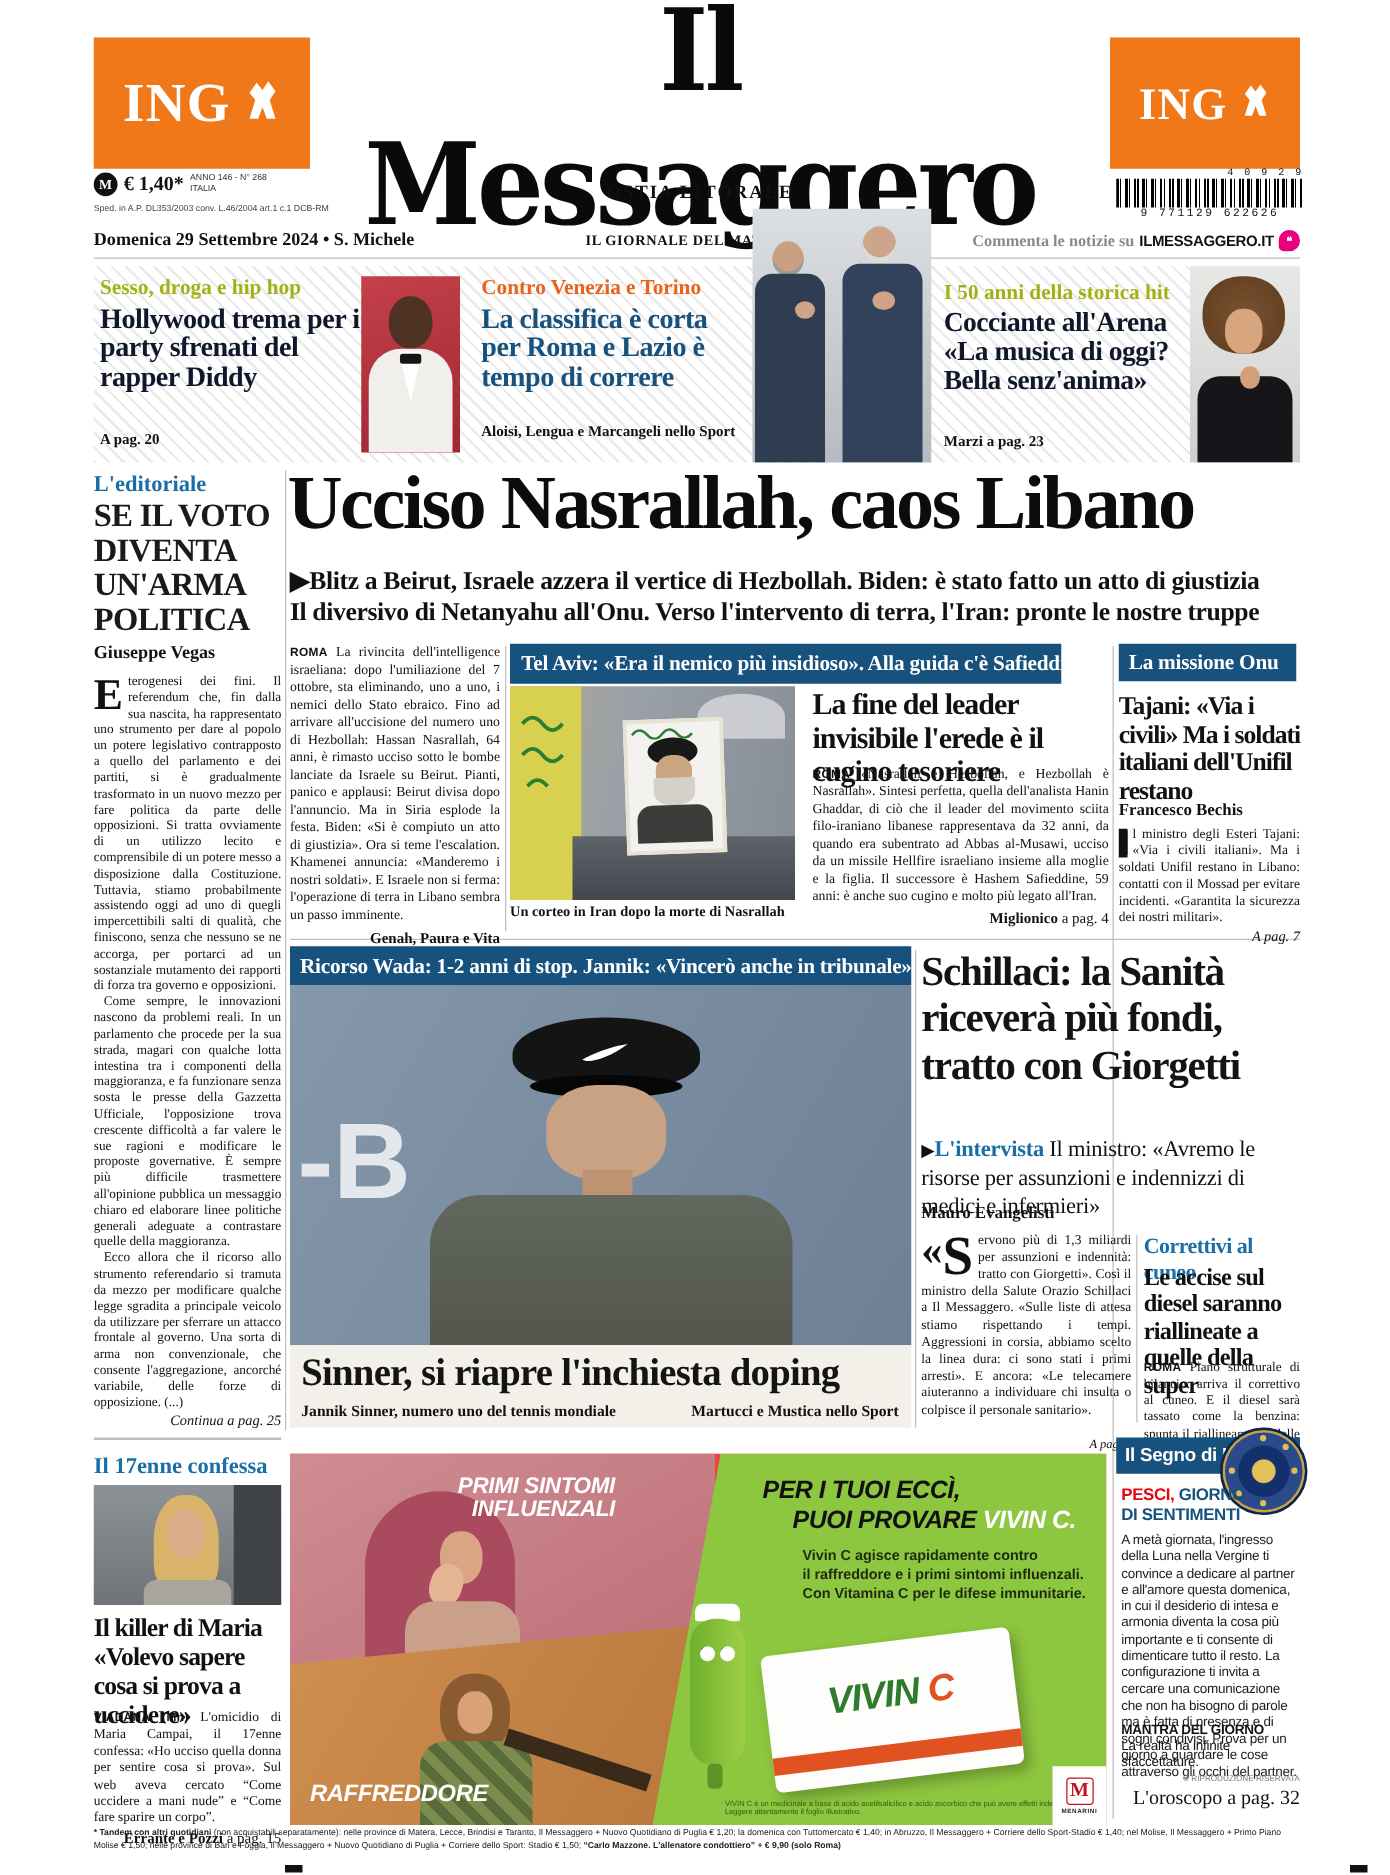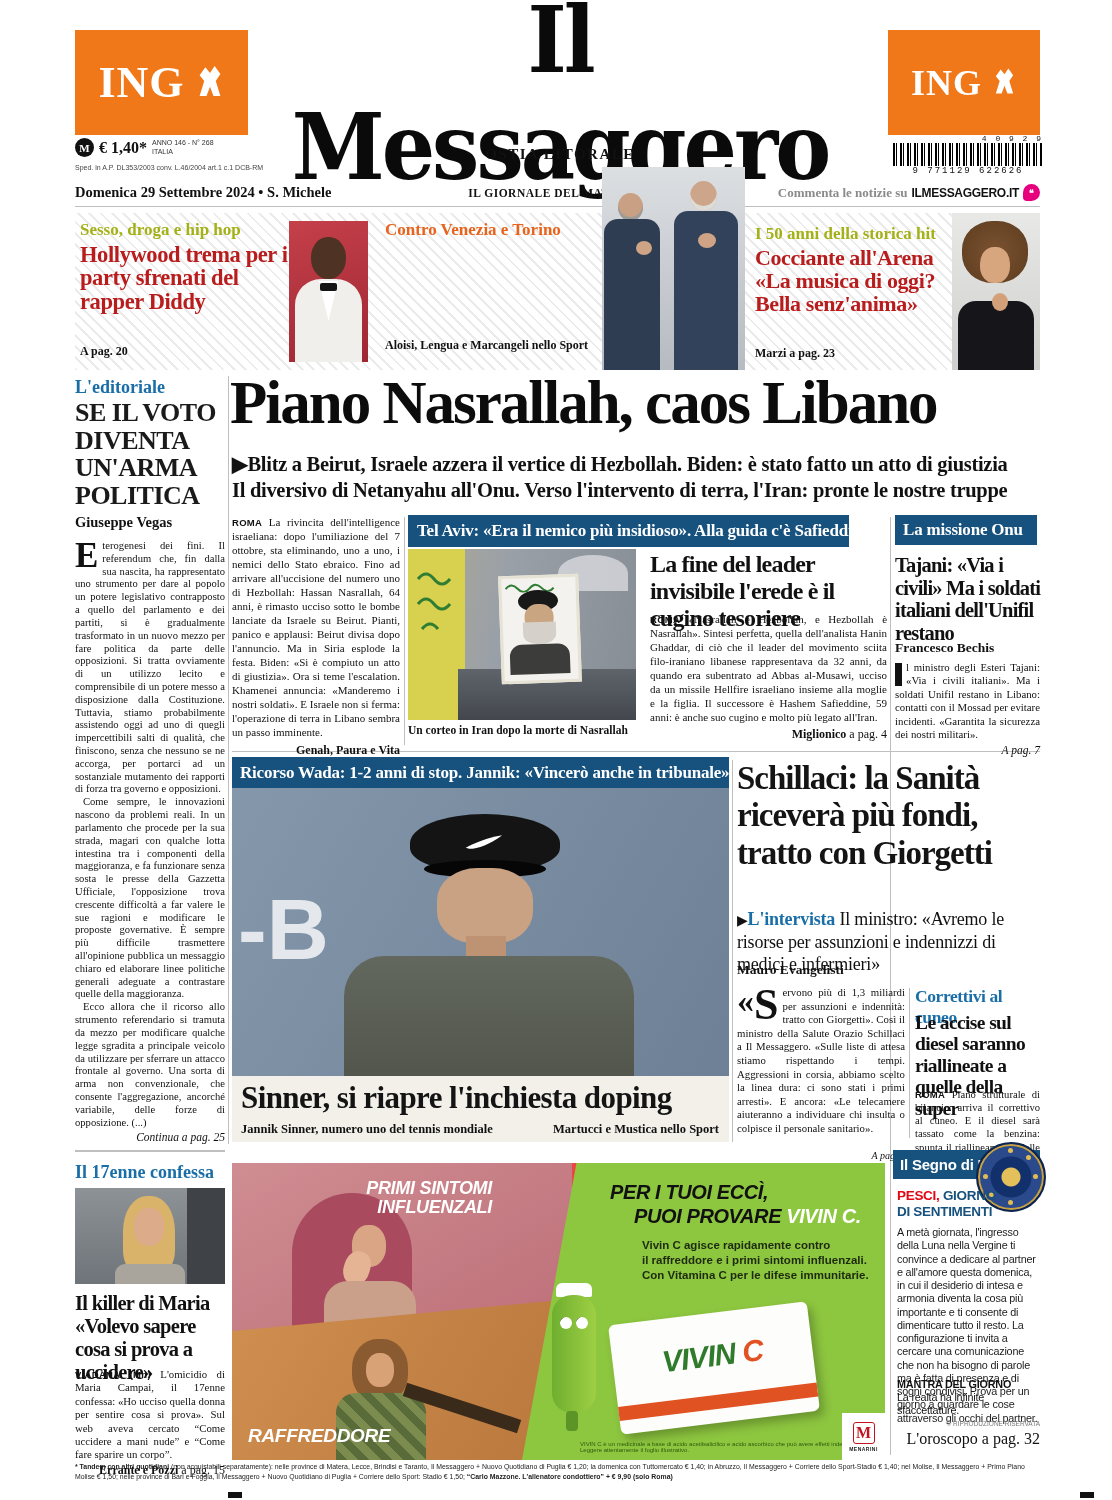--- a/index.html
+++ b/index.html
@@ -14,21 +14,21 @@
   .r{text-align:right}
   .c{text-align:center}
   .bar{background:#17517E;color:#fff;font-weight:bold;font-family:"Liberation Serif",serif;
        letter-spacing:-0.2px;white-space:nowrap;overflow:hidden}
   .hatch{background:repeating-linear-gradient(45deg,#ebebeb 0 2px,#ffffff 2px 8px)}
   .rule{background:#bfbfbf}
   .photo{position:absolute;overflow:hidden}
   .kick-olive{color:#A3B116;font-weight:bold}
   .kick-orange{color:#E8631C;font-weight:bold}
   .kick-blue{color:#1A6EA8;font-weight:bold}
-  .head-purple{color:#b91c1c;font-weight:bold;line-height:1.04}
+  .head-purple{color:#0f172a;font-weight:bold;line-height:1.04}
   .head-blue{color:#17517E;font-weight:bold;line-height:1.04}
   .lead-caps{font-family:"Liberation Sans",sans-serif;font-weight:bold;font-size:9.5px;letter-spacing:.3px}
   .dropcap{float:left;font-weight:bold;line-height:.78;margin:2px 4px 0 0}
   .body-sm{font-size:11px;line-height:1.27;text-align:justify}
   .ing{background:#F07818;display:flex;align-items:center;justify-content:center;gap:10px;color:#fff}
   .ing .ing-word{font-family:"Liberation Serif",serif;font-weight:bold;letter-spacing:1px}
   .bubble{display:inline-flex;align-items:center;justify-content:center;width:17px;height:17px;
           border-radius:50% 50% 50% 4px;background:#E6007E;color:#fff;font-size:9px;font-weight:bold}
   .wheel{border-radius:50%;background:radial-gradient(circle at 50% 50%,#e3c05a 0 9px,#12306b 10px 20px,#2a4a8c 21px 33px);
          border:2px solid #0d2450;box-shadow:0 0 0 2px #c9a23f inset}
@@ -96,20 +96,21 @@
   <div class="abs serif head-purple" style="left:80px;top:243px;width:212px;font-size:22.5px;letter-spacing:-0.4px">Hollywood trema per i party sfrenati del rapper Diddy</div>
   <div class="abs serif b" style="left:80px;top:344px;font-size:12px">A pag. 20</div>
   <div class="photo" style="left:289px;top:221px;width:79px;height:141px;background:linear-gradient(160deg,#c5404a,#9e2733)">
     <div class="abs" style="left:22px;top:16px;width:35px;height:42px;border-radius:48%;background:#4e3categorie324;background:#4e3324"></div>
     <div class="abs" style="left:6px;top:58px;width:67px;height:83px;border-radius:26px 26px 0 0;background:#f1efec"></div>
     <div class="abs" style="left:30px;top:60px;width:19px;height:40px;background:#fff;clip-path:polygon(0 0,100% 0,50% 100%)"></div>
     <div class="abs" style="left:31px;top:62px;width:17px;height:8px;background:#151515;border-radius:2px"></div>
   </div>
 
   <div class="abs serif kick-orange" style="left:385px;top:220px;width:215px;font-size:17px">Contro Venezia e Torino</div>
+  <div class="abs serif head-blue" style="left:385px;top:243px;width:216px;font-size:22.5px;letter-spacing:-0.4px">La classifica è corta per Roma e Lazio è tempo di correre</div>
   <div class="abs serif b" style="left:385px;top:338px;width:220px;font-size:12px">Aloisi, Lengua e Marcangeli nello Sport</div>
 
   <div class="photo" style="left:602px;top:167px;width:143px;height:203px;background:linear-gradient(#dcdfe2,#b6bbc1)">
     <div class="abs" style="left:16px;top:26px;width:25px;height:28px;border-radius:50%;background:#c9a083;box-shadow:0 -4px 0 0 #9b9b97 inset"></div>
     <div class="abs" style="left:2px;top:52px;width:56px;height:151px;border-radius:14px 14px 0 0;background:#2e3d52"></div>
     <div class="abs" style="left:34px;top:74px;width:16px;height:14px;border-radius:50%;background:#cfa486"></div>
     <div class="abs" style="left:88px;top:14px;width:27px;height:30px;border-radius:50%;background:#cda58a;box-shadow:0 -5px 0 0 #dedcd6 inset"></div>
     <div class="abs" style="left:72px;top:44px;width:64px;height:159px;border-radius:14px 14px 0 0;background:#32425a"></div>
     <div class="abs" style="left:96px;top:66px;width:18px;height:15px;border-radius:50%;background:#cfa486"></div>
   </div>
@@ -117,21 +118,21 @@
   <div class="abs serif kick-olive" style="left:755px;top:224px;width:200px;font-size:17px">I 50 anni della storica hit</div>
   <div class="abs serif head-purple" style="left:755px;top:247px;width:198px;font-size:22px;letter-spacing:-0.4px">Cocciante all'Arena «La musica di oggi? Bella senz'anima»</div>
   <div class="abs serif b" style="left:755px;top:346px;font-size:12px">Marzi a pag. 23</div>
   <div class="photo" style="left:952px;top:213px;width:88px;height:157px;background:linear-gradient(#e8e8e6,#cfcfcd)">
     <div class="abs" style="left:10px;top:8px;width:66px;height:62px;border-radius:46%;background:radial-gradient(circle,#7a5230,#5d3c1f)"></div>
     <div class="abs" style="left:28px;top:34px;width:30px;height:36px;border-radius:46%;background:#d7a57e"></div>
     <div class="abs" style="left:6px;top:88px;width:76px;height:69px;border-radius:18px 18px 0 0;background:#16161a"></div>
     <div class="abs" style="left:40px;top:80px;width:16px;height:18px;border-radius:50%;background:#d3a07a"></div>
   </div>
 
-  <div class="abs serif" style="left:230px;top:372px;width:812px;font-size:61px;font-weight:bold;letter-spacing:-2px;line-height:1;color:#0c0c0c">Piano Nasrallah, caos Libano</div>
+  <div class="abs serif" style="left:230px;top:372px;width:812px;font-size:61px;font-weight:bold;letter-spacing:-2px;line-height:1;color:#0c0c0c">Ucciso Nasrallah, caos Libano</div>
   <div class="abs serif" style="left:232px;top:479px;width:810px;font-size:20.5px;font-weight:bold;letter-spacing:-0.3px">Il diversivo di Netanyahu all'Onu. Verso l'intervento di terra, l'Iran: pronte le nostre truppe</div>
   <div class="abs serif" style="left:232px;top:452px;width:810px;font-size:20.5px;font-weight:bold;letter-spacing:-0.3px">▶Blitz a Beirut, Israele azzera il vertice di Hezbollah. Biden: è stato fatto un atto di giustizia</div>
 
   <div class="abs rule" style="left:228px;top:376px;width:1px;height:768px"></div>
   <div class="abs rule" style="left:404px;top:517px;width:1px;height:228px"></div>
   <div class="abs rule" style="left:890px;top:517px;width:1px;height:938px"></div>
   <div class="abs rule" style="left:732px;top:760px;width:1px;height:382px"></div>
   <div class="abs rule" style="left:232px;top:751px;width:808px;height:1px"></div>
 
   <div class="abs serif kick-blue" style="left:75px;top:377px;font-size:18px">L'editoriale</div>

